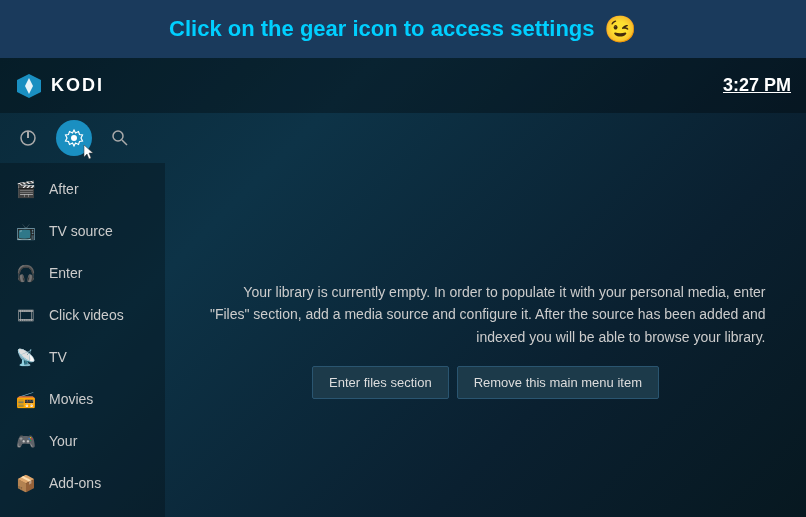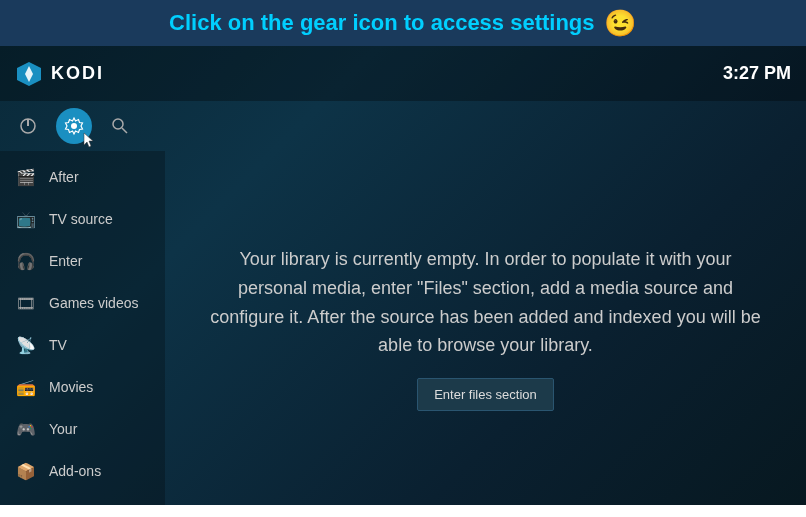--- a/index.html
+++ b/index.html
@@ -7,21 +7,21 @@
       width: 806px;
       height: 517px;
       font-family: Arial, sans-serif;
       background: #fff;
       overflow: hidden;
     }
 
     
     #annotation-bar {
       width: 806px;
-      height: 46px;
+      height: 58px;
       background: #1a3a5c;
       display: flex;
       align-items: center;
       justify-content: center;
       gap: 10px;
       padding: 0 20px;
     }
     #annotation-text {
       color: #00cfff;
       font-size: 22px;
@@ -68,20 +68,21 @@
       color: #fff;
       font-size: 18px;
       font-weight: bold;
       letter-spacing: 2px;
     }
 
     #time-display {
       color: #fff;
       font-size: 18px;
       font-weight: bold;
+      text-decoration: underline;
     }
 
     
     #icon-toolbar {
       width: 100%;
       height: 50px;
       display: flex;
       align-items: center;
       padding: 0 10px;
       gap: 10px;
@@ -148,23 +149,24 @@
       padding: 20px;
     }
 
     #empty-library-box {
       max-width: 560px;
       text-align: center;
     }
 
     #library-message {
       color: #ccc;
-      font-size: 18px;
+      font-size: 14px;
       line-height: 1.6;
       margin-bottom: 18px;
+      text-align: right;
     }
 
     #action-buttons {
       display: flex;
       gap: 8px;
       justify-content: center;
     }
 
     .action-btn {
       background: #1c3a4a;
@@ -239,21 +241,21 @@
         <div class="sidebar-item">
           <span class="icon">📺</span>
           <span>TV source</span>
         </div>
         <div class="sidebar-item">
           <span class="icon">🎧</span>
           <span>Enter</span>
         </div>
         <div class="sidebar-item">
           <span class="icon">🎞</span>
-          <span>Games videos</span>
+          <span>Click videos</span>
         </div>
         <div class="sidebar-item">
           <span class="icon">📡</span>
           <span>TV</span>
         </div>
         <div class="sidebar-item">
           <span class="icon">📻</span>
           <span>Movies</span>
         </div>
         <div class="sidebar-item">
@@ -268,18 +270,19 @@
           <span class="icon">🖼</span>
         </div>
       </div>
 
     <div id="content-panel">
       <div id="empty-library-box">
         <p id="library-message">Your library is currently empty. In order to populate it with your personal media, enter "Files" section, add a media source and configure it. After the source has been added and indexed you will be able to browse your library.</p>
         <div id="action-buttons">
 
         <button class="action-btn">Enter files section</button>
+            <button class="action-btn">Remove this main menu item</button>
           </div>
       </div>
     </div>
 
   </div>
 </div>
 
 </body></html>

